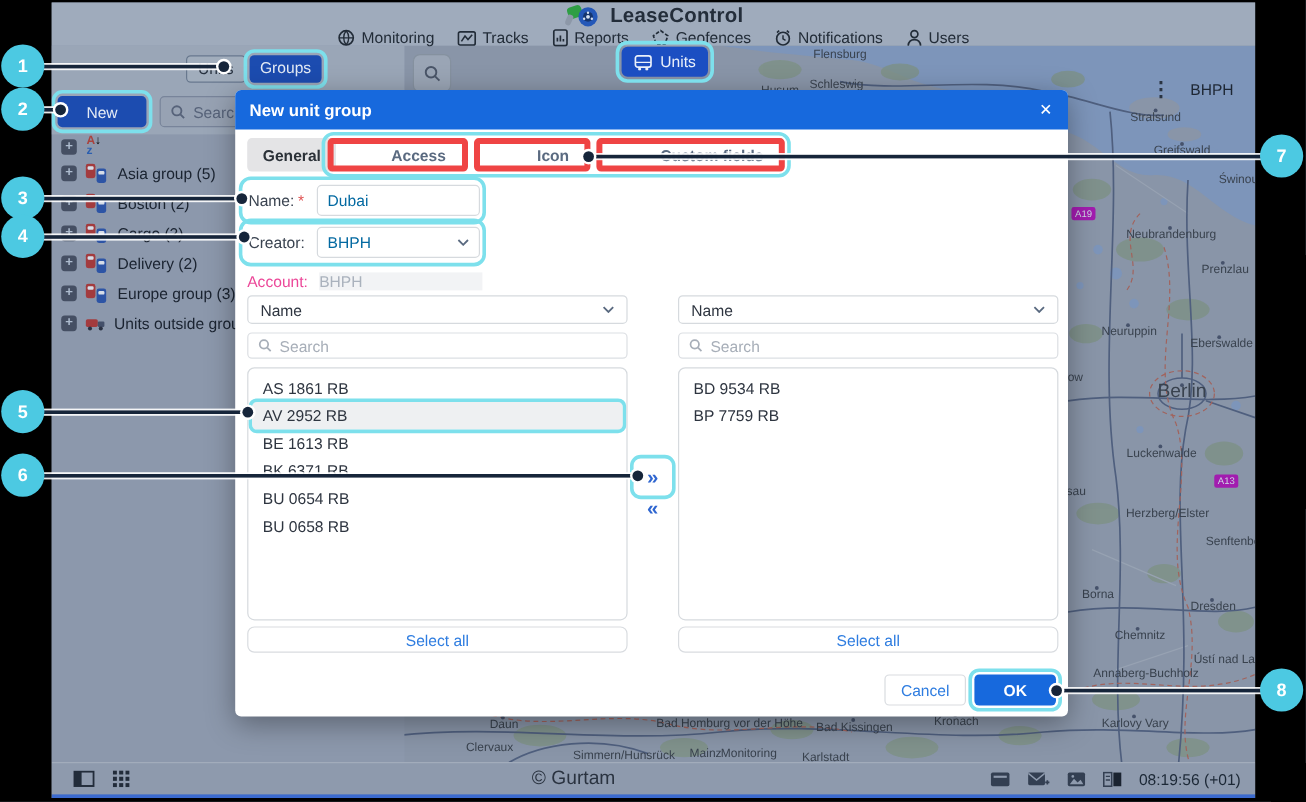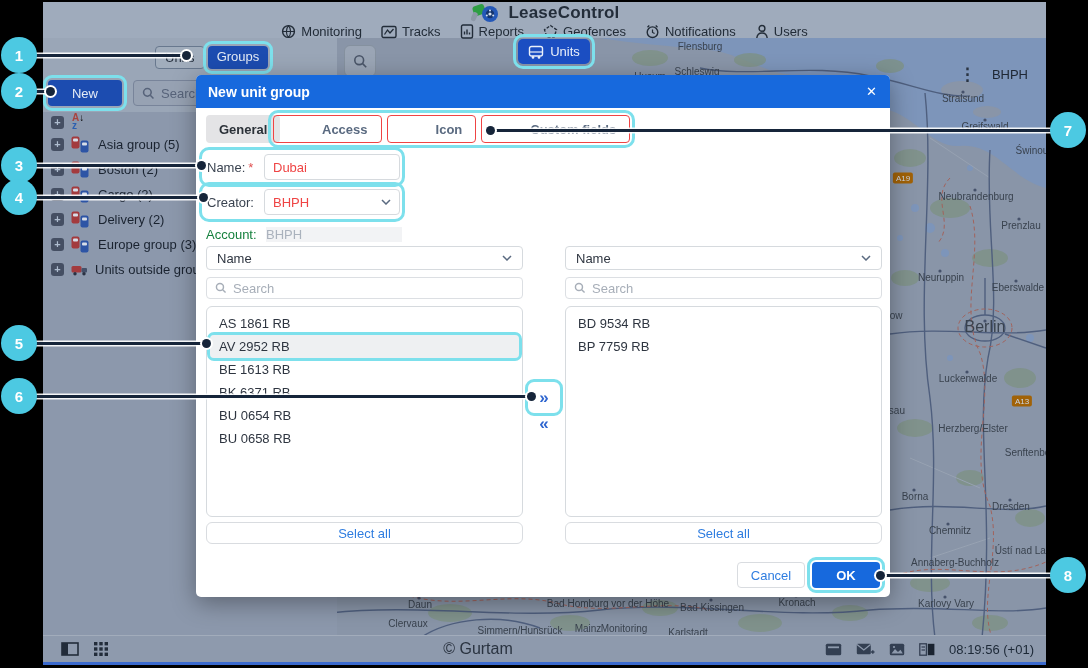--- a/index.html
+++ b/index.html
@@ -23,21 +23,21 @@
   .account-name { font-size:13px; color:#1e2734; }
 
   
   .hl { outline:3px solid #7de0ec; outline-offset:2px; border-radius:5px; }
 
   
   .map { position:absolute; left:287px; top:36px; width:716px; height:600px; z-index:1; }
   .map-label { position:absolute; transform:translate(-50%,-50%); font-size:10px; color:#39424e;
                white-space:nowrap; }
   .map-badge { position:absolute; transform:translate(-50%,-50%); font-size:8px; color:#cdd6e4;
-               background:#a16207; border-radius:2px; padding:1px 3px; }
+               background:#a21caf; border-radius:2px; padding:1px 3px; }
   .map-search { position:absolute; left:14px; top:7px; width:32px; height:32px; background:#9aa5b5;
                 border:1px solid #85919f; border-radius:6px; display:flex; align-items:center;
                 justify-content:center; }
 
   
   .sidebar { position:absolute; left:0; top:36px; width:294px; height:597px; background:#8c98ac; z-index:10; }
   .sb-head { position:absolute; left:0; top:0; width:294px; height:74px; background:#9aa6b7; }
   .sb-tabs { position:absolute; left:112px; top:8px; display:flex; gap:3px; }
   .sb-tab { font-size:13px; padding:3px 9px; border-radius:4px; }
   .sb-tab.inactive { color:#27313f; border:1px solid #68788e; background:rgba(255,255,255,.08); }
@@ -74,30 +74,30 @@
   .modal { position:absolute; left:153px; top:73px; width:694px; height:522px; background:#fff;
            border-radius:5px; box-shadow:0 6px 24px rgba(0,0,0,.35); z-index:20; font-size:13px; color:#2e3540; }
   .m-head { position:absolute; left:0; top:0; width:694px; height:33px; background:#1769dd;
             border-radius:5px 5px 0 0; display:flex; align-items:center; }
   .m-title { color:#fff; font-size:14px; font-weight:bold; padding-left:12px; }
   .m-close { margin-left:auto; color:#fff; font-size:13px; padding-right:13px; cursor:pointer; }
   .m-tab { height:28px; padding:0 13px; display:flex; align-items:center; font-size:13px;
            border-radius:4px; white-space:nowrap; }
   .m-tab.active { position:absolute; left:10px; top:40px; background:#e4e4e6; color:#2b3138; font-weight:bold; }
   .m-tabs-rest { position:absolute; left:77px; top:40px; display:flex; gap:5px; }
-  .m-tab.plain { border:1px solid #ef4444; color:#5a6a80; font-weight:bold;padding-left:48px; }
+  .m-tab.plain { border:5px solid #ef4444; color:#5a6a80; font-weight:bold;padding-left:48px; }
   .fieldrow { position:absolute; left:8px; width:196px; height:30px; display:flex; align-items:center; }
   .fieldrow .lbl { padding-left:3px; color:#3a4350; }
   .req { color:#e05252; margin-left:3px; }
   .fieldrow .ctl { margin-left:auto; width:136px; height:26px; border:1px solid #d6dade; border-radius:4px;
-                   display:flex; align-items:center; padding:0 8px; color:#ef4444; background:#fff; }
+                   display:flex; align-items:center; padding:0 8px; color:#0369a1; background:#fff; }
   .ctl .chev { margin-left:auto; }
   .ctl.disabled { background:#f2f3f5; border-color:#e3e5e9; color:#aab2bd; }
   .acc-row { position:absolute; left:10px; top:146px; width:196px; height:26px; display:flex; align-items:center; }
-  .acc-row .lbl { color:#15803d; }
+  .acc-row .lbl { color:#ec4899; }
   .col { position:absolute; top:171px; width:317px; }
   .col.left { left:10px; } .col.right { left:369px; }
   .sortsel { position:absolute; left:0; top:0; width:317px; height:24px; border:1px solid #d6dade;
              border-radius:4px; display:flex; align-items:center; padding:0 10px; }
   .sortsel .chev { margin-left:auto; }
   .colsearch { position:absolute; left:0; top:31px; width:317px; height:22px; border:1px solid #dcdfe3;
                border-radius:4px; display:flex; align-items:center; gap:6px; padding:0 8px; color:#a7aeb8; }
   .listbox { position:absolute; left:0; top:60px; width:317px; height:211px; border:1px solid #d6dade;
              border-radius:6px; overflow:hidden; padding-top:5px; }
   .litem { height:23px; line-height:23px; margin:0 3px; padding-left:9px; border-radius:4px; color:#2e3540; }

